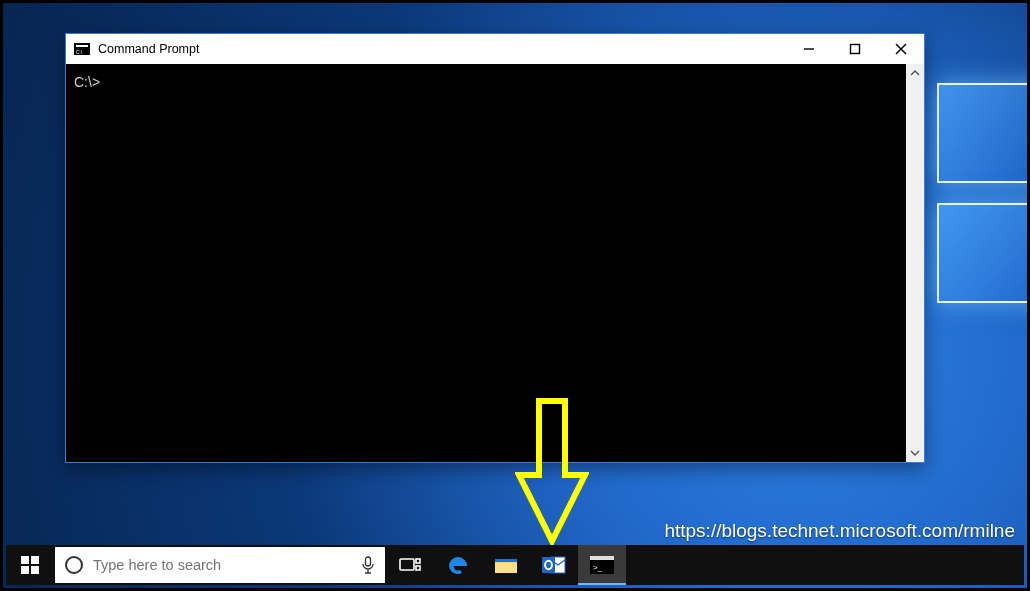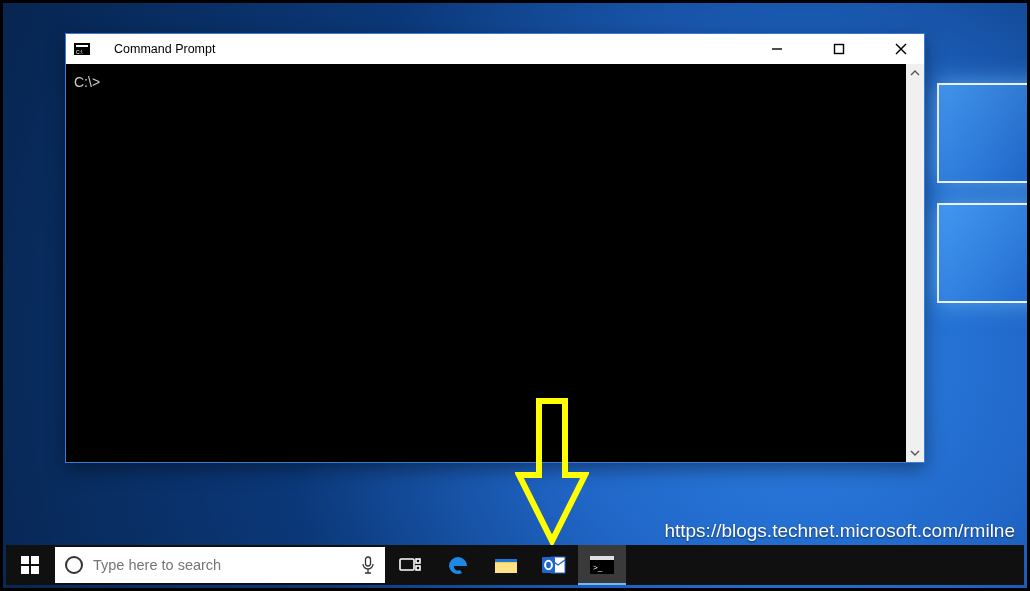--- a/index.html
+++ b/index.html
@@ -19,21 +19,21 @@
     box-shadow: 0 0 22px rgba(120,200,255,0.6); }
   .p1 { right: -30px; top: 80px; width: 120px; height: 100px; }
   .p2 { right: -30px; top: 200px; width: 120px; height: 100px; }
 
   
   .window {
     position: absolute; left: 62px; top: 30px; width: 860px; height: 430px;
     background: #fff; border: 1px solid #3a7bd5; z-index: 2;
     box-shadow: 0 6px 18px rgba(0,0,0,0.4);
   }
-  .titlebar { height: 30px; background: #fff; display: flex; align-items: center; gap: 16px; }
+  .titlebar { height: 30px; background: #fff; display: flex; align-items: center; }
   .tb-icon { width: 16px; height: 12px; margin: 0 8px 0 8px; background: #000; position: relative; }
   .tb-icon::before { content:""; position:absolute; left:2px; top:2px; right:2px; height:2px; background:#fff; }
   .tb-icon::after  { content:"C:\\"; position:absolute; left:2px; bottom:0; font-size:5px; color:#fff; line-height:1; }
   .tb-title { font-size: 12.5px; color:#000; }
   .tb-spacer { flex: 1; }
   .tb-btn { width: 46px; height: 30px; display:flex; align-items:center; justify-content:center; }
   .tb-btn svg { stroke:#000; fill:none; stroke-width:1.4; }
 
   .client { position: relative; height: calc(100% - 30px); background:#fff; }
   .terminal {

